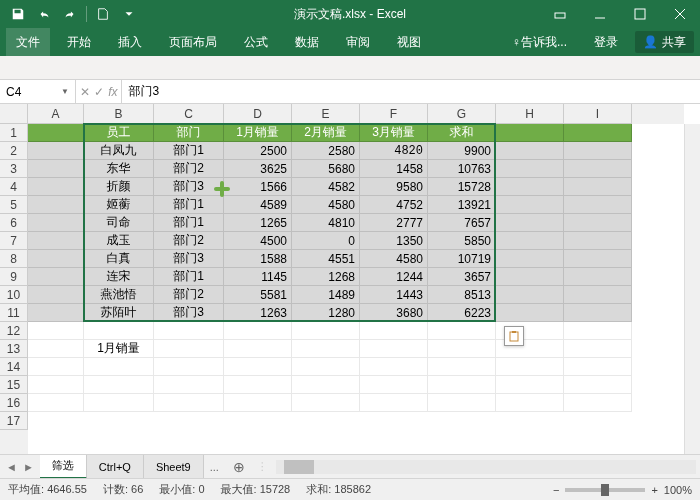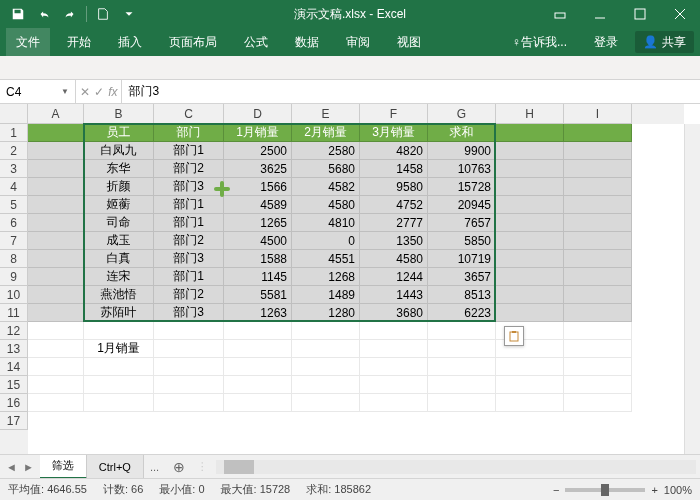--- a/index.html
+++ b/index.html
@@ -205,21 +205,21 @@
         <div class="cell" style="width: 68px;">求和</div>
         <div class="cell" style="width: 68px;"></div>
         <div class="cell" style="width: 68px;"></div>
       </div>
       <div class="row data-row">
         <div class="cell" style="width: 56px;"></div>
         <div class="cell txt" style="width: 70px;">白凤九</div>
         <div class="cell txt" style="width: 70px;">部门1</div>
         <div class="cell num" style="width: 68px;">2500</div>
         <div class="cell num" style="width: 68px;">2580</div>
-        <div class="cell num" style="width: 68px;">4820</div>
+        <div class="cell num" style="width: 68px; font-family: Liberation Mono, monospace;">4820</div>
         <div class="cell num" style="width: 68px;">9900</div>
         <div class="cell" style="width: 68px;"></div>
         <div class="cell" style="width: 68px;"></div>
       </div>
       <div class="row data-row">
         <div class="cell" style="width: 56px;"></div>
         <div class="cell txt" style="width: 70px;">东华</div>
         <div class="cell txt" style="width: 70px;">部门2</div>
         <div class="cell num" style="width: 68px;">3625</div>
         <div class="cell num" style="width: 68px;">5680</div>
@@ -239,21 +239,21 @@
         <div class="cell" style="width: 68px;"></div>
         <div class="cell" style="width: 68px;"></div>
       </div>
       <div class="row data-row">
         <div class="cell" style="width: 56px;"></div>
         <div class="cell txt" style="width: 70px;">姬蘅</div>
         <div class="cell txt" style="width: 70px;">部门1</div>
         <div class="cell num" style="width: 68px;">4589</div>
         <div class="cell num" style="width: 68px;">4580</div>
         <div class="cell num" style="width: 68px;">4752</div>
-        <div class="cell num" style="width: 68px;">20945</div>
+        <div class="cell num" style="width: 68px;">13921</div>
         <div class="cell" style="width: 68px;"></div>
         <div class="cell" style="width: 68px;"></div>
       </div>
       <div class="row data-row">
         <div class="cell" style="width: 56px;"></div>
         <div class="cell txt" style="width: 70px;">司命</div>
         <div class="cell txt" style="width: 70px;">部门1</div>
         <div class="cell num" style="width: 68px;">1265</div>
         <div class="cell num" style="width: 68px;">4810</div>
         <div class="cell num" style="width: 68px;">2777</div>
@@ -375,20 +375,21 @@
   <div class="vscroll"></div>
 </div>
 
 <div class="sheettabs">
   <div class="navbtns">
     <span>◄</span>
     <span>►</span>
   </div>
   <div class="stab active">筛选</div>
   <div class="stab">Ctrl+Q</div>
+  <div class="stab">Sheet9</div>
   <div class="stab-more">...</div>
   <div class="stab-add">⊕</div>
   <span style="color:#ccc;margin:0 4px">⋮</span>
   <div class="hscroll">
       <div class="hscroll-thumb"></div>
     </div>
 </div>
 
 <div class="statusbar">
   <span><span>平均值:</span> <span>4646.55</span></span>

